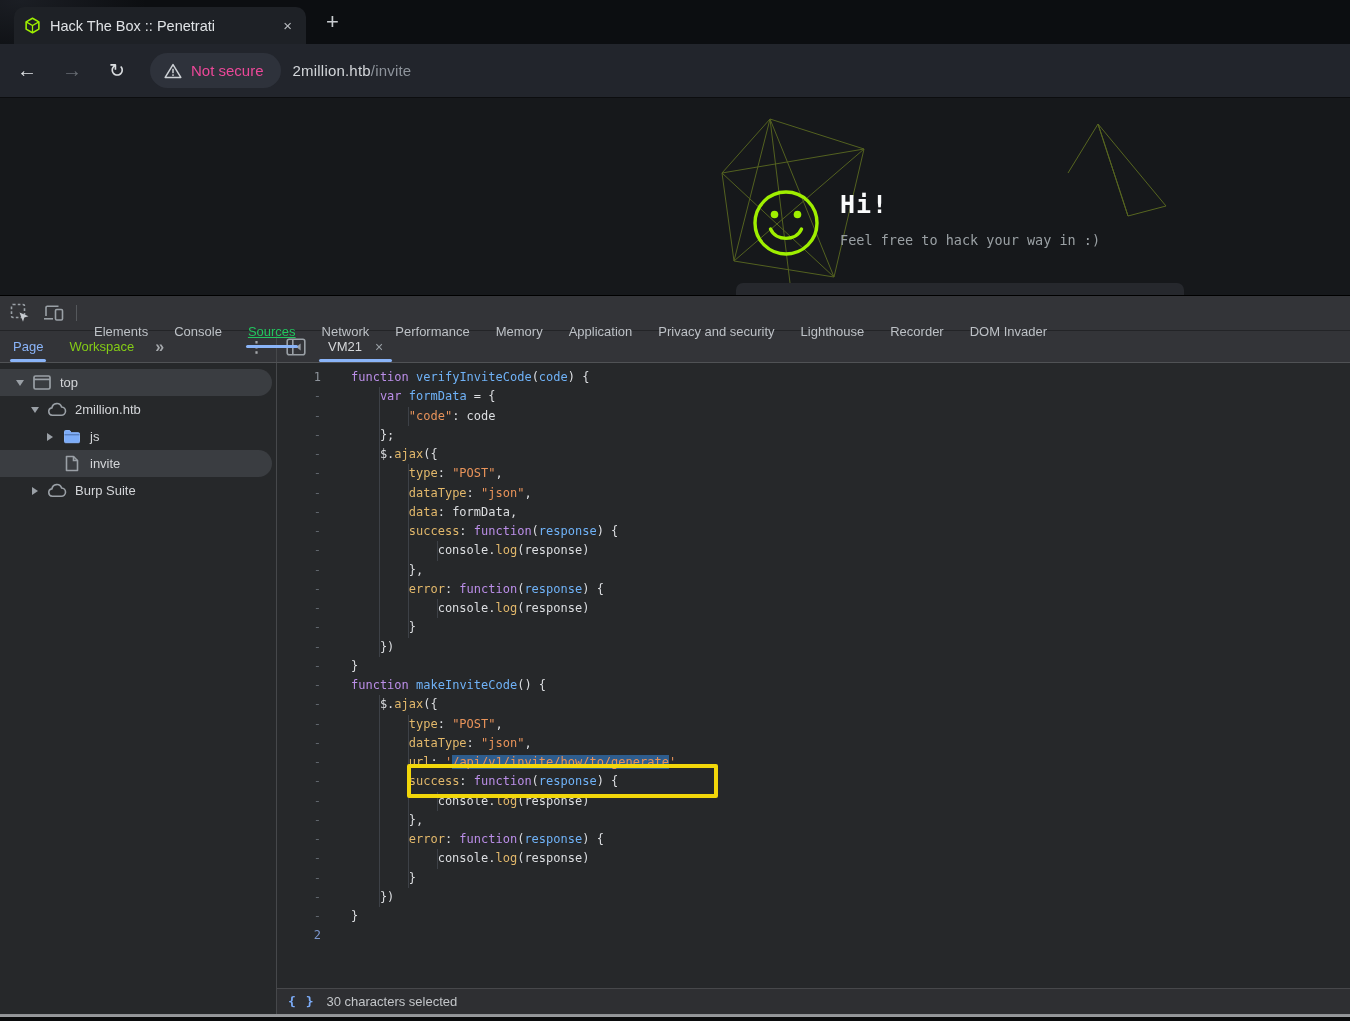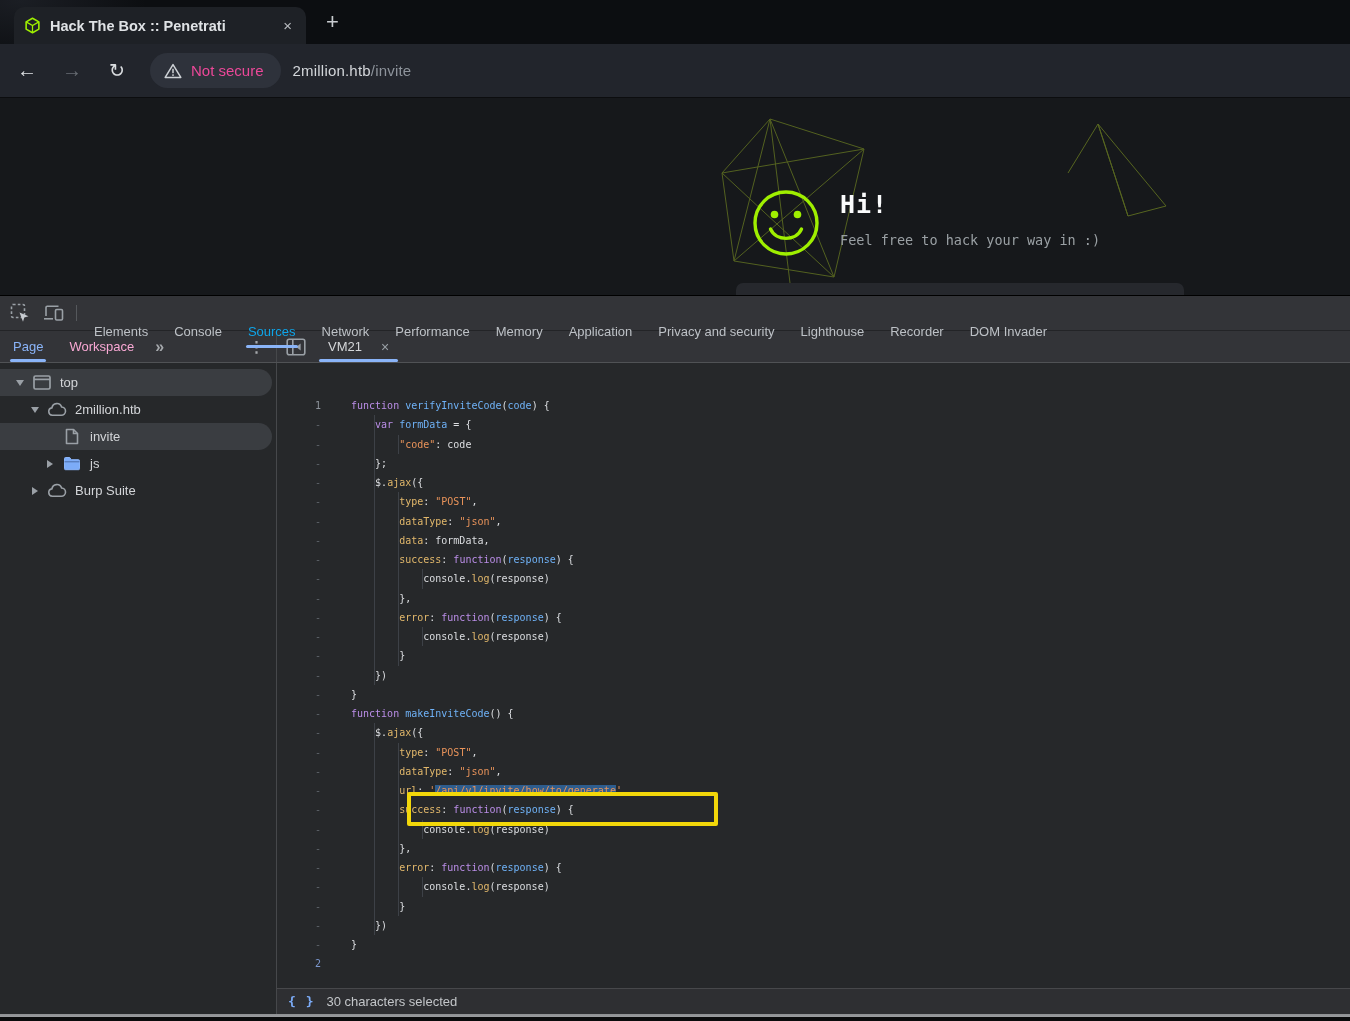--- a/index.html
+++ b/index.html
@@ -2,21 +2,21 @@
 <html><head>
 <meta charset="utf-8">
 <style>
   html,body{margin:0;padding:0;background:#0b0d10;}
   body{width:1350px;height:1021px;overflow:hidden;font-family:"Liberation Sans",sans-serif;-webkit-font-smoothing:antialiased;}
   .window{position:relative;width:1350px;height:1021px;}
 
   
   .tabstrip{position:relative;height:44px;background:radial-gradient(180px 90px at 20px 0px,#1b1e24 0%,#0c0e11 70%);}
   .tab{position:absolute;left:14px;top:7px;width:292px;height:37px;background:#1e2126;border-radius:10px 10px 0 0;display:flex;align-items:center;padding:0 10px;box-sizing:border-box;gap:9px;}
-  .tab-title-wrap{flex:1;overflow:hidden;position:relative;height:20px;font-weight:bold;}
+  .tab-title-wrap{flex:1;overflow:hidden;position:relative;height:20px;}
   .tab-title{color:#dfe2e5;font-size:14.5px;line-height:20px;white-space:nowrap;}
   .tab-title-wrap::after{content:"";position:absolute;right:0;top:0;bottom:0;width:26px;background:linear-gradient(90deg,rgba(30,33,38,0),#1e2126);}
   .tab-close{color:#b9bcc0;font-size:15px;line-height:15px;padding:2px 4px;border-radius:4px;}
   .newtab{position:absolute;left:320px;top:9px;color:#c9ccd0;font-size:22px;font-weight:400;padding:0 6px;line-height:26px;}
 
   
   .toolbar{height:54px;background:#22252c;display:flex;align-items:center;border-bottom:1px solid #0c0d0f;box-sizing:border-box;}
   .nav-btn{width:34px;height:34px;display:flex;align-items:center;justify-content:center;font-size:20px;border-radius:50%;}
   .nav-back{color:#e0e3e6;margin-left:10px;}
   .nav-fwd{color:#686d74;margin-left:11px;}
@@ -31,47 +31,47 @@
   .hero-sub{position:absolute;left:840px;top:134px;color:#9aa0a4;font-family:"DejaVu Sans Mono",monospace;font-size:13.5px;}
   .invite-input{position:absolute;left:736px;top:185px;width:448px;height:16px;background:#26282d;border-radius:7px 7px 0 0;}
 
   
   .devtools{position:absolute;top:296px;left:0;width:1350px;height:718px;background:#26282a;display:flex;flex-direction:column;}
   .bar1{flex:0 0 34px;background:#333438;display:flex;align-items:center;border-bottom:1px solid #232427;box-sizing:border-box;}
   .tool-icons{display:flex;align-items:center;gap:6px;padding:0 8px 0 6px;}
   .icon-btn{width:28px;height:26px;display:flex;align-items:center;justify-content:center;border-radius:4px;}
   .bar1-divider{width:1px;height:16px;background:#55585c;margin:0 4px 0 0;}
   .panel-tab{padding:0 13px;font-size:13px;color:#bdc1c6;height:34px;display:flex;align-items:center;position:relative;white-space:nowrap;margin-top:36px;}
-  .panel-tab.active{color:#0ea5e9;}
+  .panel-tab.active{color:#22c55e;text-decoration:underline;}
   .panel-tab.active::after{content:"";position:absolute;left:11px;right:11px;bottom:0;height:3px;border-radius:3px;background:#8ab4f8;}
 
   .bar2{flex:0 0 32px;background:#333438;display:flex;border-bottom:1px solid #505255;box-sizing:border-box;}
   .bar2-left{flex:0 0 277px;width:277px;border-right:1px solid #46484b;display:flex;align-items:center;box-sizing:border-box;}
-  .side-tab{padding:0 13px;font-size:13px;color:#f9a8d4;height:31px;display:flex;align-items:center;position:relative;}
+  .side-tab{padding:0 13px;font-size:13px;color:#84cc16;height:31px;display:flex;align-items:center;position:relative;}
   .side-tab.active{color:#8ab4f8;}
   .side-tab.active::after{content:"";position:absolute;left:10px;right:10px;bottom:0;height:3px;border-radius:3px;background:#8ab4f8;}
   .more-tabs{color:#a5a8ac;font-size:16px;font-weight:bold;padding:0 8px;letter-spacing:-1px;}
   .more-options{margin-left:auto;color:#a5a8ac;font-size:15px;padding:0 12px;font-weight:bold;}
   .bar2-right{flex:1;display:flex;align-items:center;}
   .nav-toggle{padding:0 9px 0 9px;display:flex;align-items:center;}
-  .editor-tab{display:flex;align-items:center;gap:19px;height:31px;padding:0 13px;position:relative;color:#d5d7da;font-size:13px;}
+  .editor-tab{display:flex;align-items:center;gap:13px;height:31px;padding:0 13px;position:relative;color:#d5d7da;font-size:13px;}
   .editor-tab::after{content:"";position:absolute;left:4px;right:4px;bottom:0;height:3px;border-radius:3px;background:#8ab4f8;}
   .editor-tab .x{color:#9aa0a6;font-size:14px;}
 
   .dt-content{flex:1;display:flex;min-height:0;}
   .tree{flex:0 0 277px;width:277px;border-right:1px solid #46484b;box-sizing:border-box;padding-top:6px;}
   .trow{height:27px;display:flex;align-items:center;font-size:13px;color:#d3d5d8;box-sizing:border-box;}
   .trow.sel{background:#3a3d41;border-radius:0 14px 14px 0;margin-right:4px;}
   .tarrow{width:15px;display:flex;justify-content:center;flex:0 0 15px;}
   .tri-r{width:0;height:0;border-left:6px solid #9aa0a6;border-top:4.5px solid transparent;border-bottom:4.5px solid transparent;}
   .tri-d{width:0;height:0;border-top:6px solid #9aa0a6;border-left:4.5px solid transparent;border-right:4.5px solid transparent;}
   .ticon{width:20px;height:18px;margin:0 8px 0 5px;flex:0 0 20px;display:flex;align-items:center;justify-content:center;}
 
   .right-pane{flex:1;display:flex;flex-direction:column;min-width:0;background:#26282a;}
-  .editor{flex:1;position:relative;overflow:hidden;font-family:"DejaVu Sans Mono",monospace;font-size:10px;padding-top:5px;margin-top:28px;}
+  .editor{flex:1;position:relative;overflow:hidden;font-family:"DejaVu Sans Mono",monospace;font-size:12px;padding-top:5px;}
   .cl{height:19.25px;line-height:19.25px;white-space:pre;}
   .g{display:inline-block;width:62px;padding-right:18px;box-sizing:border-box;text-align:right;color:#60666d;}
   .g.first{color:#8d939b;}
   .g.last{color:#7b96cc;}
   .pad{display:inline-block;width:12px;}
   .isp{display:inline-block;width:4ch;height:19.25px;vertical-align:top;box-sizing:border-box;border-right:1px solid #3d4147;}
   .tk{color:#dcdee1;} .tk.k{color:#bb8ee8;} .tk.f{color:#6fb2f7;} .tk.p{color:#e2b86b;} .tk.s{color:#e8935a;}
   .tk.S{color:#e8935a;background:#2e5d8e;}
   .hlbox{position:absolute;border:4px solid #f2d70a;border-radius:2px;pointer-events:none;z-index:5;}
 
@@ -219,41 +219,41 @@
             <span class="tarrow">
               <span class="tri-d"></span>
             </span>
             <span class="ticon">
               <svg width="20" height="15" viewBox="0 0 20 15">
                 <path d="M5.3 13.2 a3.7 3.7 0 0 1 -0.4 -7.35 A5 5 0 0 1 14.6 5 a3.9 3.9 0 0 1 -0.4 8.2 Z" fill="none" stroke="#9aa0a6" stroke-width="1.6"></path>
               </svg>
             </span>
             <span>2million.htb</span>
           </div>
+          <div class="trow" style="padding-left: 42px;">
+            <span class="tarrow">
+              <span class="tri-r"></span>
+            </span>
+            <span class="ticon">
+              <svg width="18" height="15" viewBox="0 0 18 15">
+                <path d="M1.5 2.5 a1 1 0 0 1 1-1 h4.2 l1.6 2.2 h7.2 a1 1 0 0 1 1 1 v8 a1 1 0 0 1 -1 1 h-13 a1 1 0 0 1 -1-1 Z" fill="#7cacf8" stroke="#8ab4f8" stroke-width="1"></path>
+                <path d="M1.5 5.8 h15" stroke="#4a6ea8" stroke-width="1"></path>
+              </svg>
+            </span>
+            <span>js</span>
+          </div>
           <div class="trow sel" style="padding-left: 42px;">
             <span class="tarrow"></span>
             <span class="ticon">
               <svg width="14" height="17" viewBox="0 0 14 17">
                 <path d="M1.5 1.5 h7 l4 4 v10 h-11 Z" fill="none" stroke="#9aa0a6" stroke-width="1.6" stroke-linejoin="round"></path>
                 <path d="M8.5 1.5 v4 h4" fill="none" stroke="#9aa0a6" stroke-width="1.6"></path>
               </svg>
             </span>
             <span>invite</span>
-          </div>
-          <div class="trow" style="padding-left: 42px;">
-            <span class="tarrow">
-              <span class="tri-r"></span>
-            </span>
-            <span class="ticon">
-              <svg width="18" height="15" viewBox="0 0 18 15">
-                <path d="M1.5 2.5 a1 1 0 0 1 1-1 h4.2 l1.6 2.2 h7.2 a1 1 0 0 1 1 1 v8 a1 1 0 0 1 -1 1 h-13 a1 1 0 0 1 -1-1 Z" fill="#7cacf8" stroke="#8ab4f8" stroke-width="1"></path>
-                <path d="M1.5 5.8 h15" stroke="#4a6ea8" stroke-width="1"></path>
-              </svg>
-            </span>
-            <span>js</span>
           </div>
           <div class="trow" style="padding-left: 27px;">
             <span class="tarrow">
               <span class="tri-r"></span>
             </span>
             <span class="ticon">
               <svg width="20" height="15" viewBox="0 0 20 15">
                 <path d="M5.3 13.2 a3.7 3.7 0 0 1 -0.4 -7.35 A5 5 0 0 1 14.6 5 a3.9 3.9 0 0 1 -0.4 8.2 Z" fill="none" stroke="#9aa0a6" stroke-width="1.6"></path>
               </svg>
             </span>

